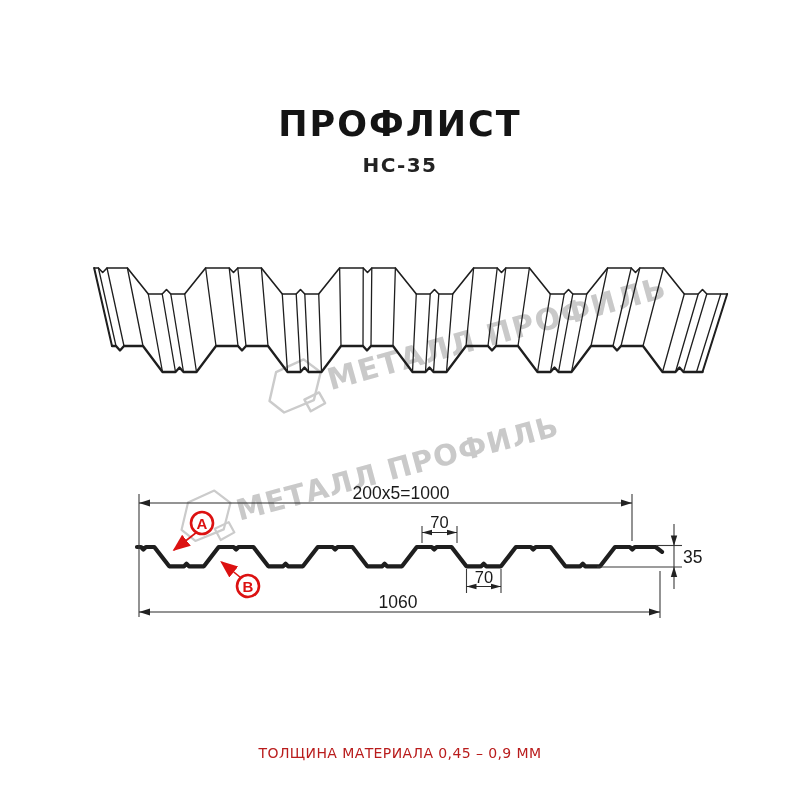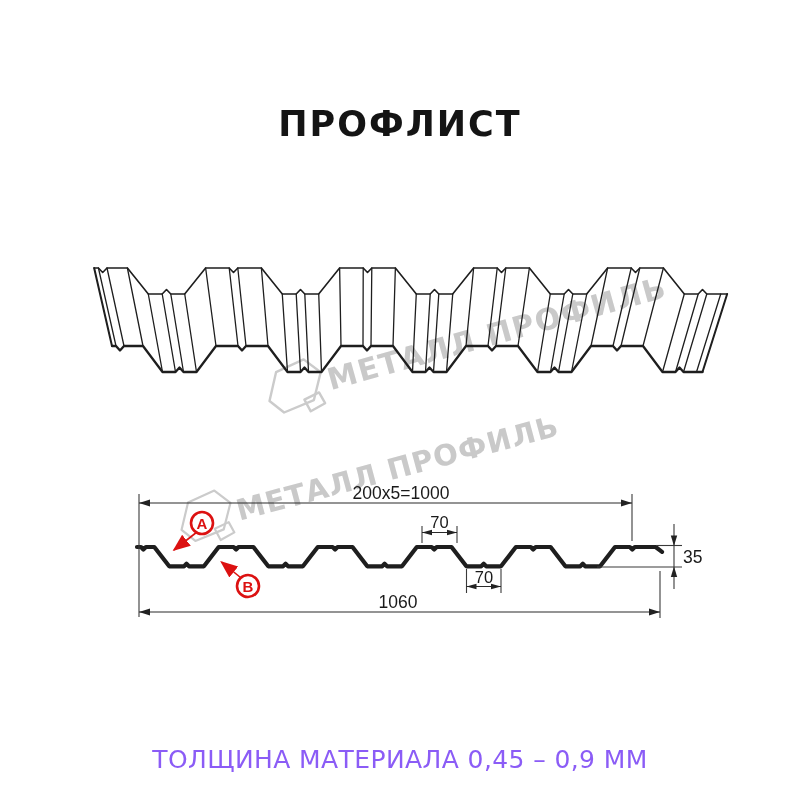--- a/index.html
+++ b/index.html
@@ -3,32 +3,33 @@
 <meta charset="utf-8">
 <style>
   html,body{margin:0;padding:0;background:#fff;}
   #page{position:relative;width:800px;height:800px;background:#ffffff;overflow:hidden;
         font-family:"DejaVu Sans","Liberation Sans",sans-serif;margin-top:40px;}
   .title{position:absolute;left:0;top:64px;width:800px;text-align:center;
          font-size:35px;font-weight:800;letter-spacing:2px;color:#141414;}
   .subtitle{position:absolute;left:0;top:113px;width:800px;text-align:center;
             font-size:20px;font-weight:600;letter-spacing:1.5px;color:#222;}
   .caption{position:absolute;left:0;top:705px;width:800px;text-align:center;
-           font-size:25px;font-weight:500;letter-spacing:0.4px;color:#8b5cf6;}
+           font-size:14px;font-weight:500;letter-spacing:0.4px;color:#b91c1c;}
   svg{position:absolute;left:0;top:0;}
   .dimtxt{font-family:"Liberation Sans",sans-serif;fill:#1a1a1a;}
   .wmtxt{font-family:"DejaVu Sans",sans-serif;font-weight:700;fill:#c9c9c9;}
   .calltxt{font-family:"Liberation Sans",sans-serif;font-weight:600;fill:#dc1111;}
 </style>
 </head>
 <body>
 
 <div id="page">
 
   <div class="title">ПРОФЛИСТ</div>
+  <div class="subtitle">НС-35</div>
 
   <svg width="800" height="800" viewBox="0 0 800 800">
     <defs>
       <marker id="redarrow" viewBox="0 0 10 10" refX="9" refY="5" markerWidth="11" markerHeight="11" orient="auto">
         <path d="M0,1 L10,5 L0,9 z" fill="#dc1111"></path>
       </marker>
     </defs>
 
     <g transform="translate(268,378) rotate(-15.5)">
       <g stroke="#cbcbcb" stroke-width="2.4" fill="none" stroke-linejoin="round">

